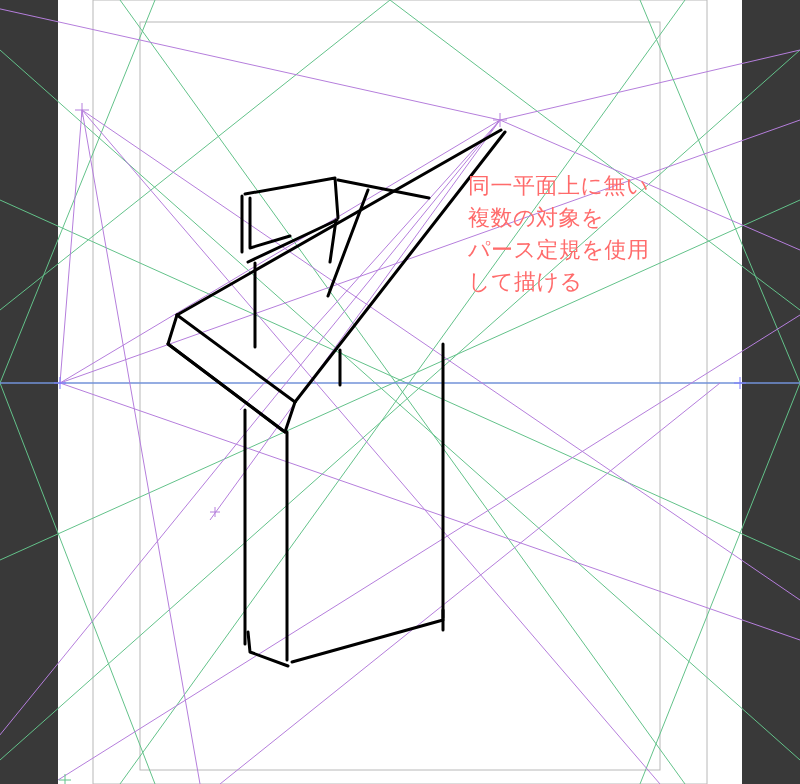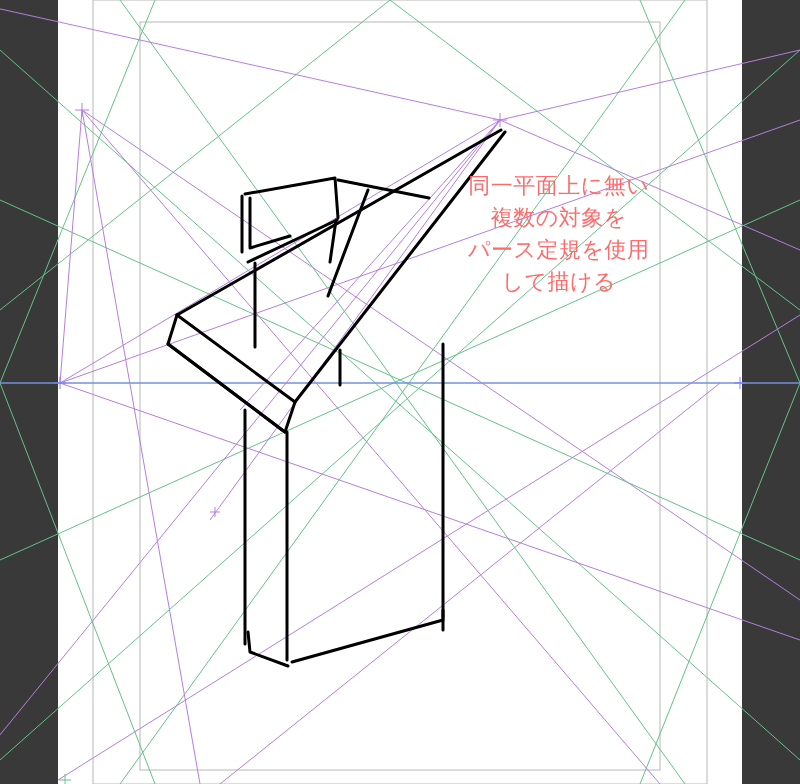--- a/index.html
+++ b/index.html
@@ -11,21 +11,20 @@
     background: #393939;
     font-family: sans-serif;
   }
   .viewport {
     position: absolute;
     left: 0;
     top: 0;
     width: 800px;
     height: 784px;
     background: #393939;
-    text-align: center;
   }
   .canvas-area {
     position: absolute;
     left: 58px;
     top: 0;
     width: 684px;
     height: 784px;
     background: #ffffff;
     overflow: visible;
   }

